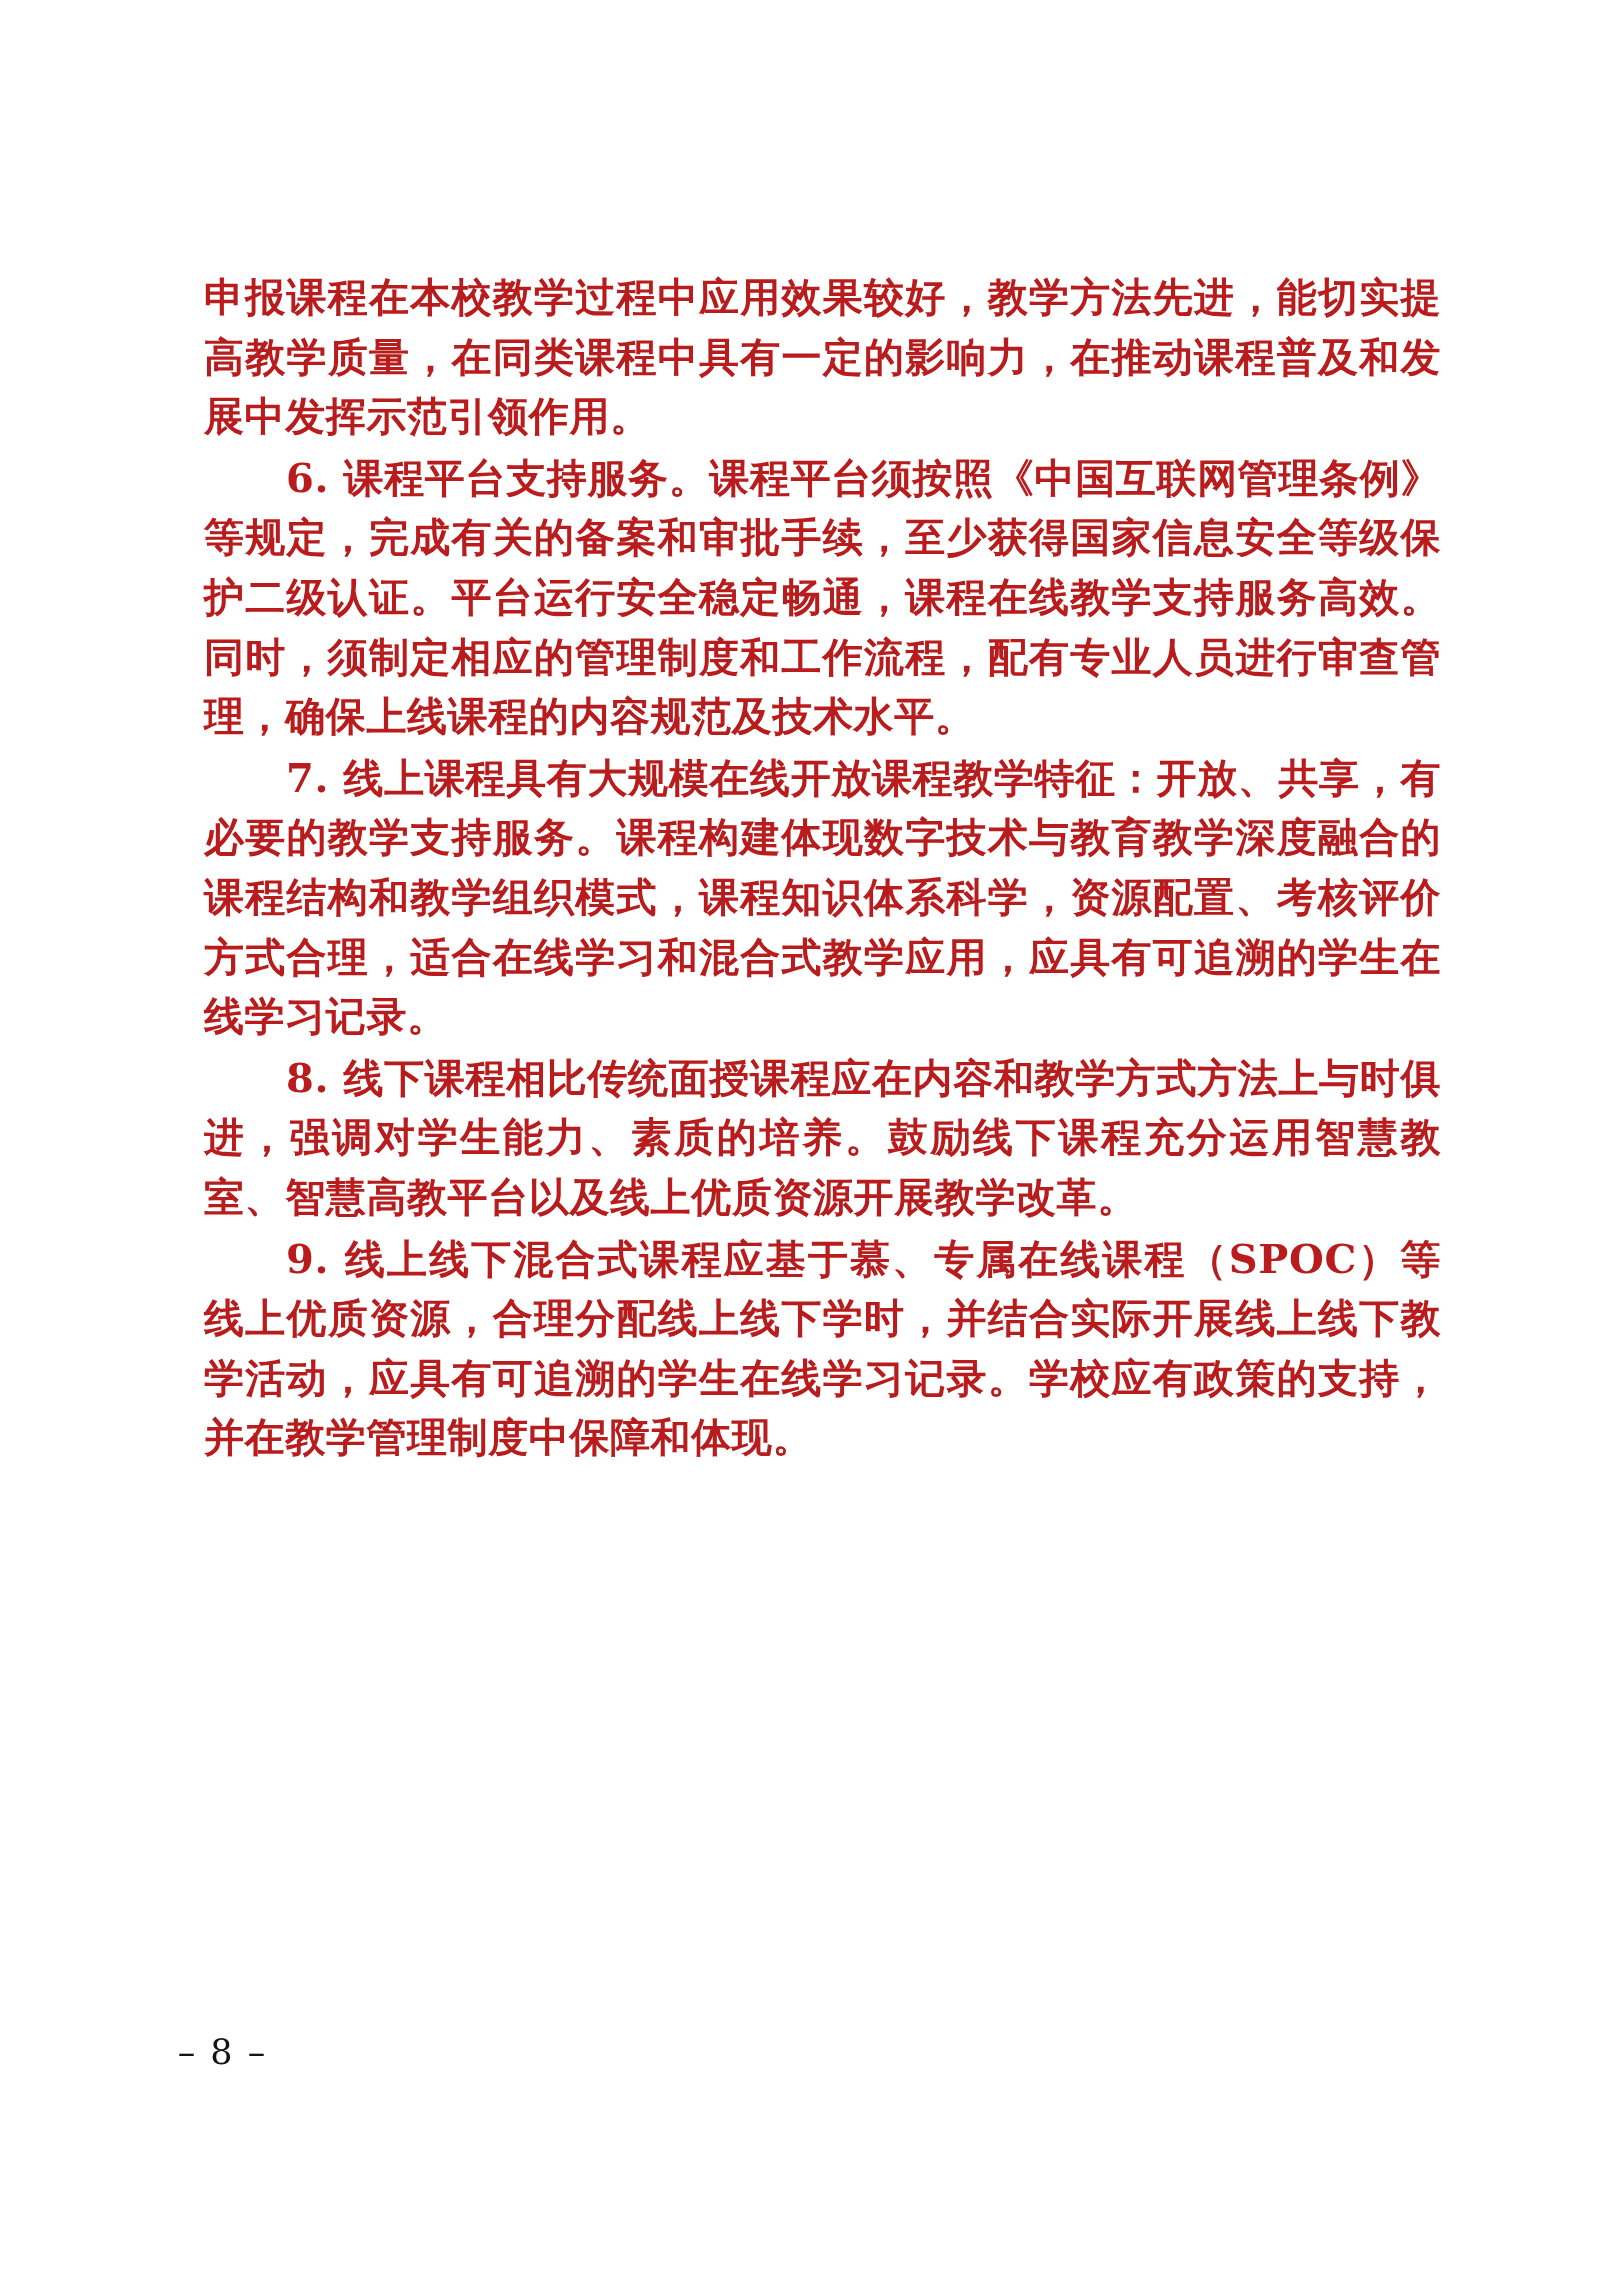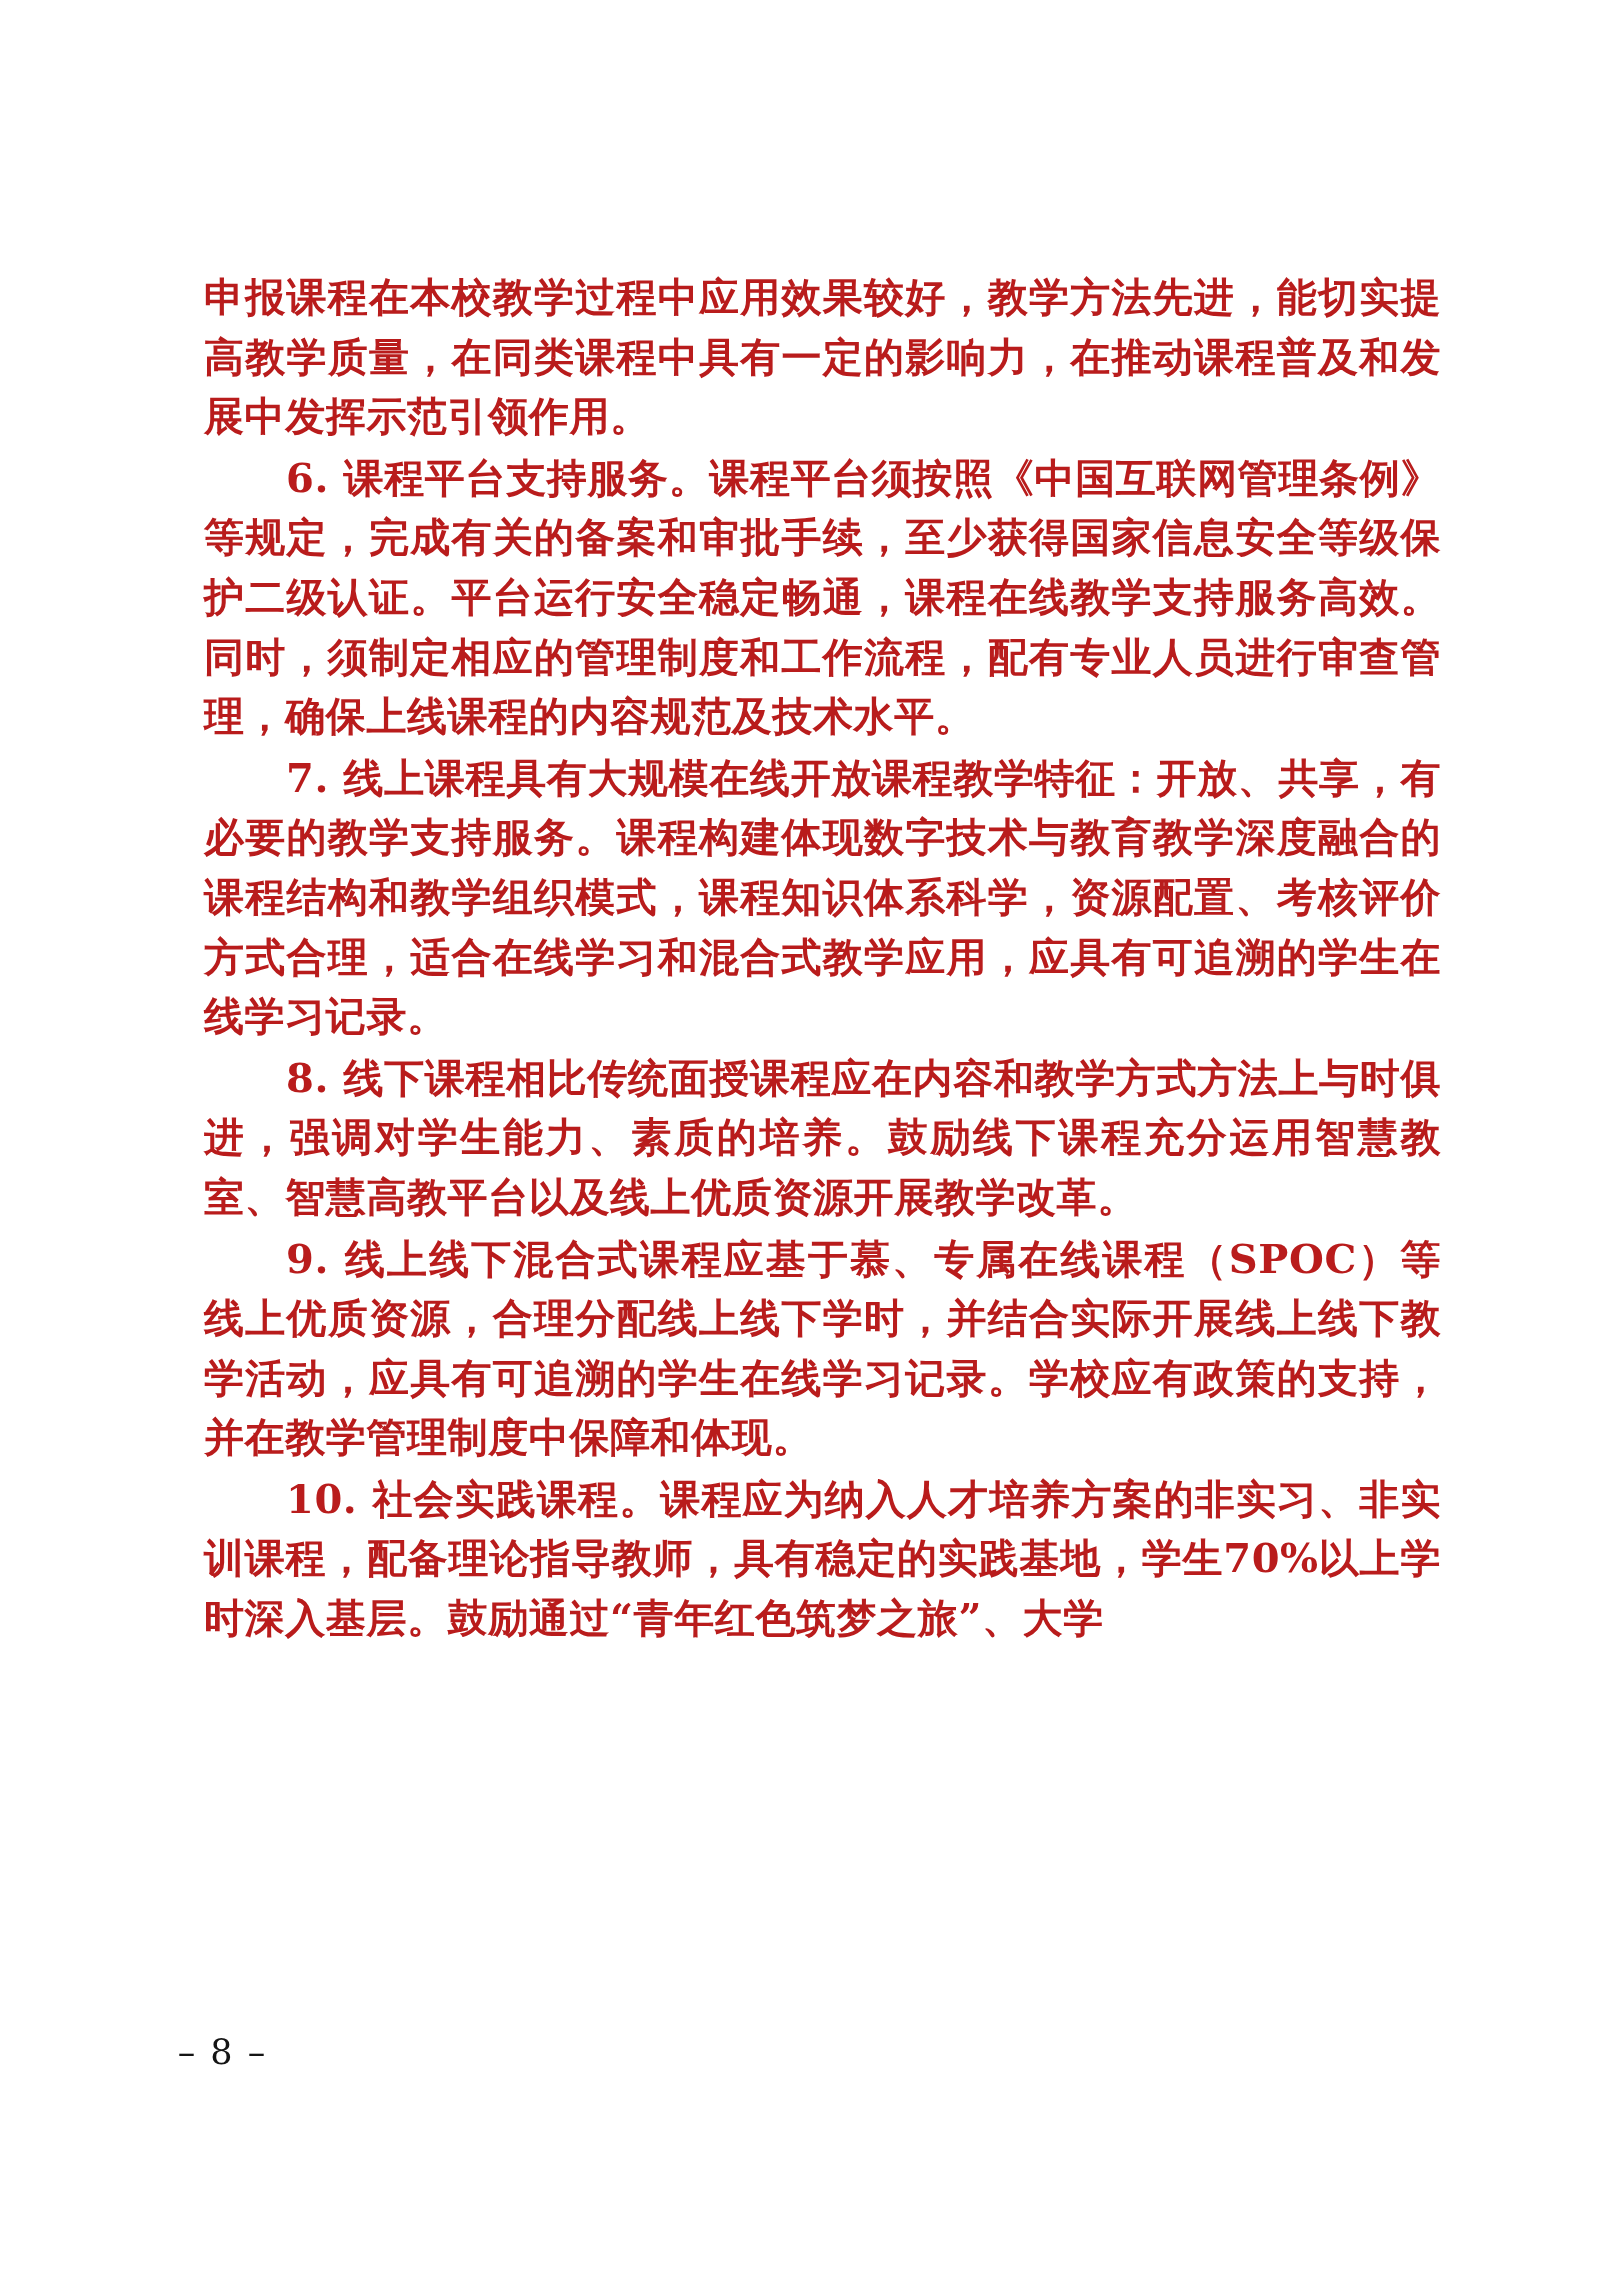--- a/index.html
+++ b/index.html
@@ -60,20 +60,19 @@
 </head>
 <body>
 
 <div class="page">
   <div class="content">
     <p class="cont">申报课程在本校教学过程中应用效果较好，教学方法先进，能切实提高教学质量，在同类课程中具有一定的影响力，在推动课程普及和发展中发挥示范引领作用。</p>
     <p class="para">6. 课程平台支持服务。课程平台须按照《中国互联网管理条例》等规定，完成有关的备案和审批手续，至少获得国家信息安全等级保护二级认证。平台运行安全稳定畅通，课程在线教学支持服务高效。同时，须制定相应的管理制度和工作流程，配有专业人员进行审查管理，确保上线课程的内容规范及技术水平。</p>
     <p class="para">7. 线上课程具有大规模在线开放课程教学特征：开放、共享，有必要的教学支持服务。课程构建体现数字技术与教育教学深度融合的课程结构和教学组织模式，课程知识体系科学，资源配置、考核评价方式合理，适合在线学习和混合式教学应用，应具有可追溯的学生在线学习记录。</p>
     <p class="para">8. 线下课程相比传统面授课程应在内容和教学方式方法上与时俱进，强调对学生能力、素质的培养。鼓励线下课程充分运用智慧教室、智慧高教平台以及线上优质资源开展教学改革。</p>
     <p class="para">9. 线上线下混合式课程应基于慕、专属在线课程（SPOC）等线上优质资源，合理分配线上线下学时，并结合实际开展线上线下教学活动，应具有可追溯的学生在线学习记录。学校应有政策的支持，并在教学管理制度中保障和体现。</p>
-    <p class="para">10. 社会实践课程。课程应为纳入人才培养方案的非实习、非实训课程，配备理论指导教师，具有稳定的实践基地，学生70%以上学时深入基层。鼓励通过“青年红色筑梦之旅”、大学</p>
   </div>
 
   <div class="footer">
     <span class="footer-inner">– 8 –</span>
   </div>
 </div>
 
 
 </body></html>

